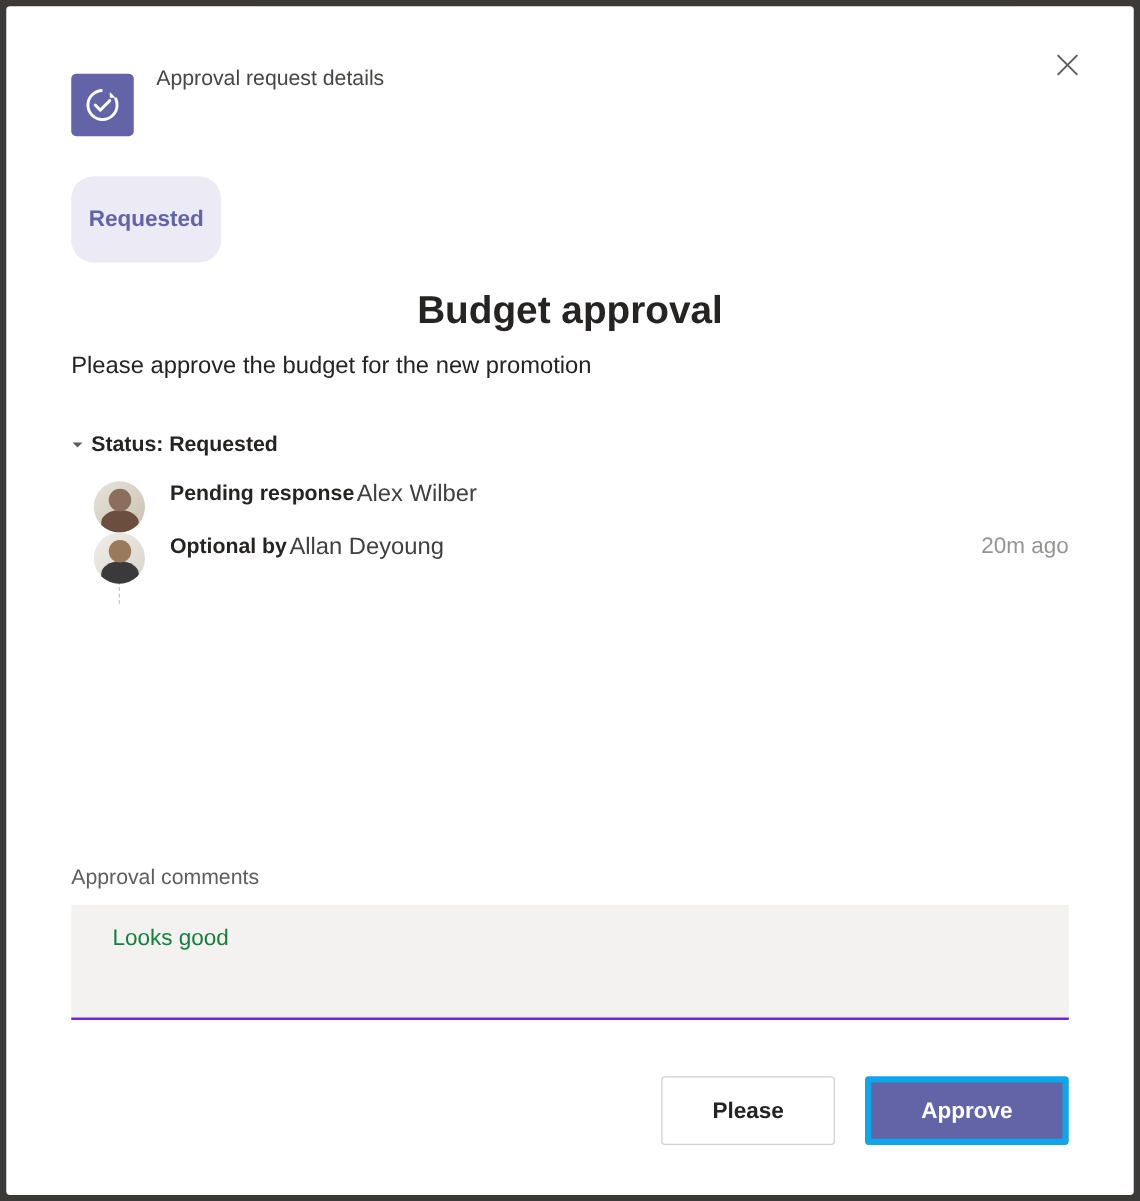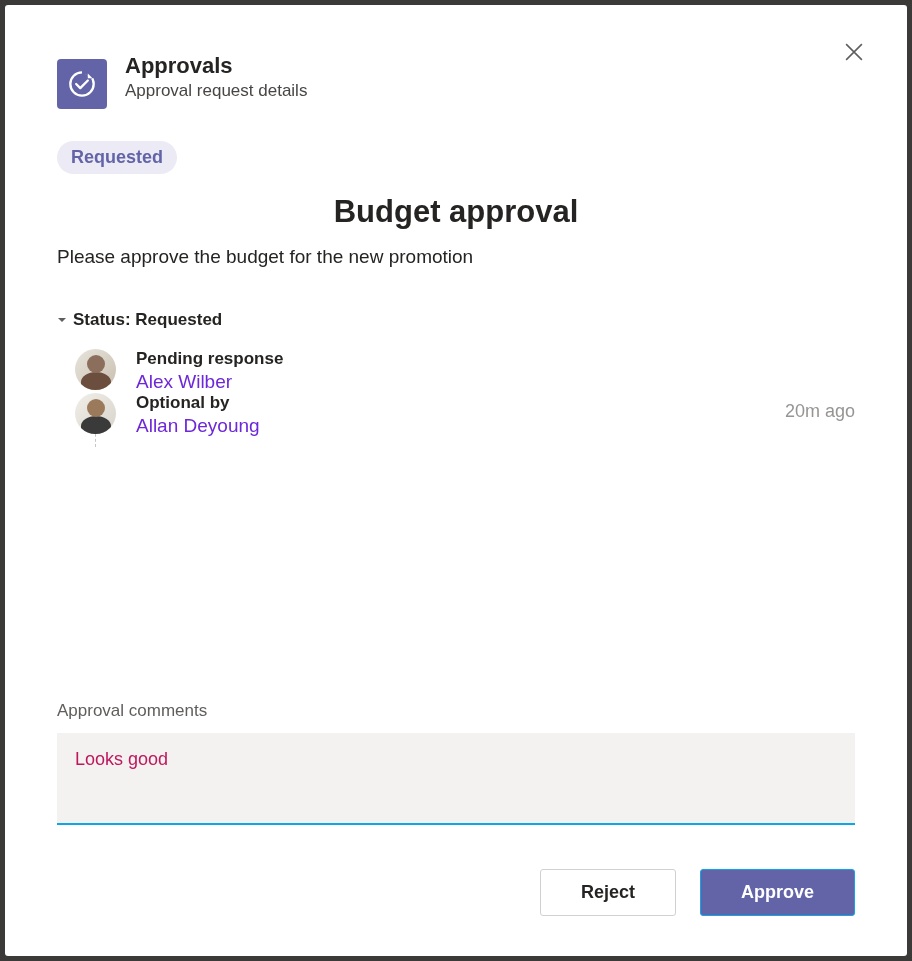--- a/index.html
+++ b/index.html
@@ -75,21 +75,21 @@
     .close-button svg {
       width: 18px;
       height: 18px;
     }
     .status-badge {
       display: inline-block;
       background: #eceaf5;
       color: #6264a7;
       font-size: 18px;
       font-weight: 600;
-      padding: 6px 14px;
+      padding: 24px 14px;
       border-radius: 18px;
       margin-bottom: 20px;
       align-self: flex-start;
     }
     .request-title {
       font-size: 31px;
       font-weight: 700;
       color: #252423;
       margin-bottom: 16px;
       text-align: center;
@@ -188,67 +188,66 @@
       content: "";
       position: absolute;
       width: 30px;
       height: 20px;
       background: #3a3a3a;
       border-radius: 50% 50% 0 0;
       bottom: -2px;
     }
     .approver-info {
       display: flex;
-      flex-direction: column;
+      flex-direction: row;
       gap: 2px;
       flex: 1;
-      justify-content: space-between;
     }
     .approver-row {
       display: flex;
       justify-content: space-between;
       align-items: flex-end;
       width: 100%;
     }
     .approver-status {
       font-size: 17px;
       font-weight: 600;
       color: #252423;
     }
     .approver-name {
       font-size: 19px;
-      color: #6d28d9;
+      color: #404040;
     }
     .timestamp {
       font-size: 18px;
       color: #979593;
       align-self: flex-end;
-      margin-bottom: 15px;
+      margin-bottom: 2px;
     }
     .spacer {
       flex: 1;
     }
     .comments-section {
       margin-bottom: 40px;
     }
     .comments-label {
       font-size: 17px;
       color: #605e5c;
       margin-bottom: 12px;
     }
     .comments-input {
       width: 100%;
       min-height: 92px;
       background: #f3f2f1;
       border: none;
-      border-bottom: 2px solid #0ea5e9;
-      padding: 16px 18px;
+      border-bottom: 2px solid #6d28d9;
+      padding: 16px 33px;
       font-size: 18px;
       font-family: inherit;
-      color: #be185d;
+      color: #15803d;
       resize: none;
     }
     .dialog-footer {
       display: flex;
       justify-content: flex-end;
       gap: 24px;
     }
     .btn {
       padding: 12px 40px;
       font-size: 18px;
@@ -258,21 +257,21 @@
       font-family: inherit;
     }
     .btn-secondary {
       background: #ffffff;
       color: #252423;
       border: 1px solid #d1d1d1;
     }
     .btn-primary {
       background: #6264a7;
       color: #ffffff;
-      border: 1px solid #0ea5e9;
+      border: 5px solid #0ea5e9;
     }
   </style>
 </head>
 <body>
 
 <div class="dialog">
   <button class="close-button">
     <svg viewBox="0 0 16 16">
       <path d="M1 1 L15 15 M15 1 L1 15" stroke="currentColor" stroke-width="1.4" fill="none"></path>
     </svg>
@@ -281,21 +280,20 @@
   <div class="dialog-header">
     <div class="app-icon">
       <svg viewBox="0 0 24 24">
         <circle cx="12" cy="12" r="10" fill="none" stroke="#ffffff" stroke-width="2"></circle>
         <path d="M7 12 L10.5 15.5 L17 9" fill="none" stroke="#ffffff" stroke-width="2" stroke-linecap="round" stroke-linejoin="round"></path>
         <path d="M12 2 A10 10 0 0 1 21 7" fill="none" stroke="#6264a7" stroke-width="3"></path>
         <path d="M17 3 L21 7 L17 7 Z" fill="#ffffff"></path>
       </svg>
     </div>
     <div class="header-text">
-      <div class="app-title">Approvals</div>
       <div class="app-subtitle">Approval request details</div>
     </div>
   </div>
 
   <div class="status-badge">Requested</div>
 
   <h1 class="request-title">Budget approval</h1>
   <p class="request-description">Please approve the budget for the new promotion</p>
 
   <div class="status-section">
@@ -331,16 +329,16 @@
   </div>
 
   <div class="spacer"></div>
 
   <div class="comments-section">
     <div class="comments-label">Approval comments</div>
     <textarea class="comments-input" style="">Looks good</textarea>
   </div>
 
   <div class="dialog-footer">
-    <button class="btn btn-secondary">Reject</button>
+    <button class="btn btn-secondary">Please</button>
     <button class="btn btn-primary">Approve</button>
   </div>
 </div>
 
 </body></html>

